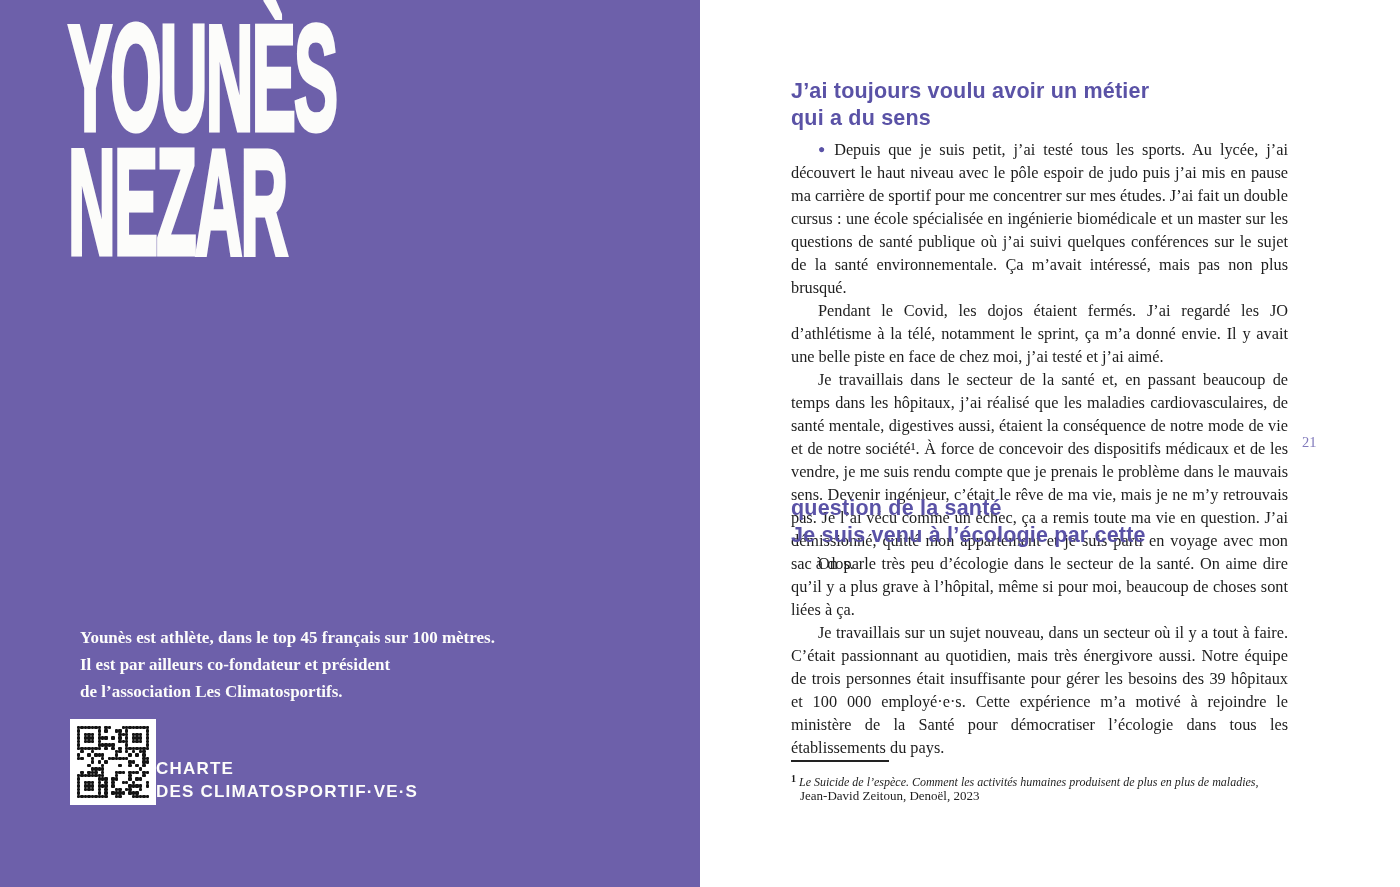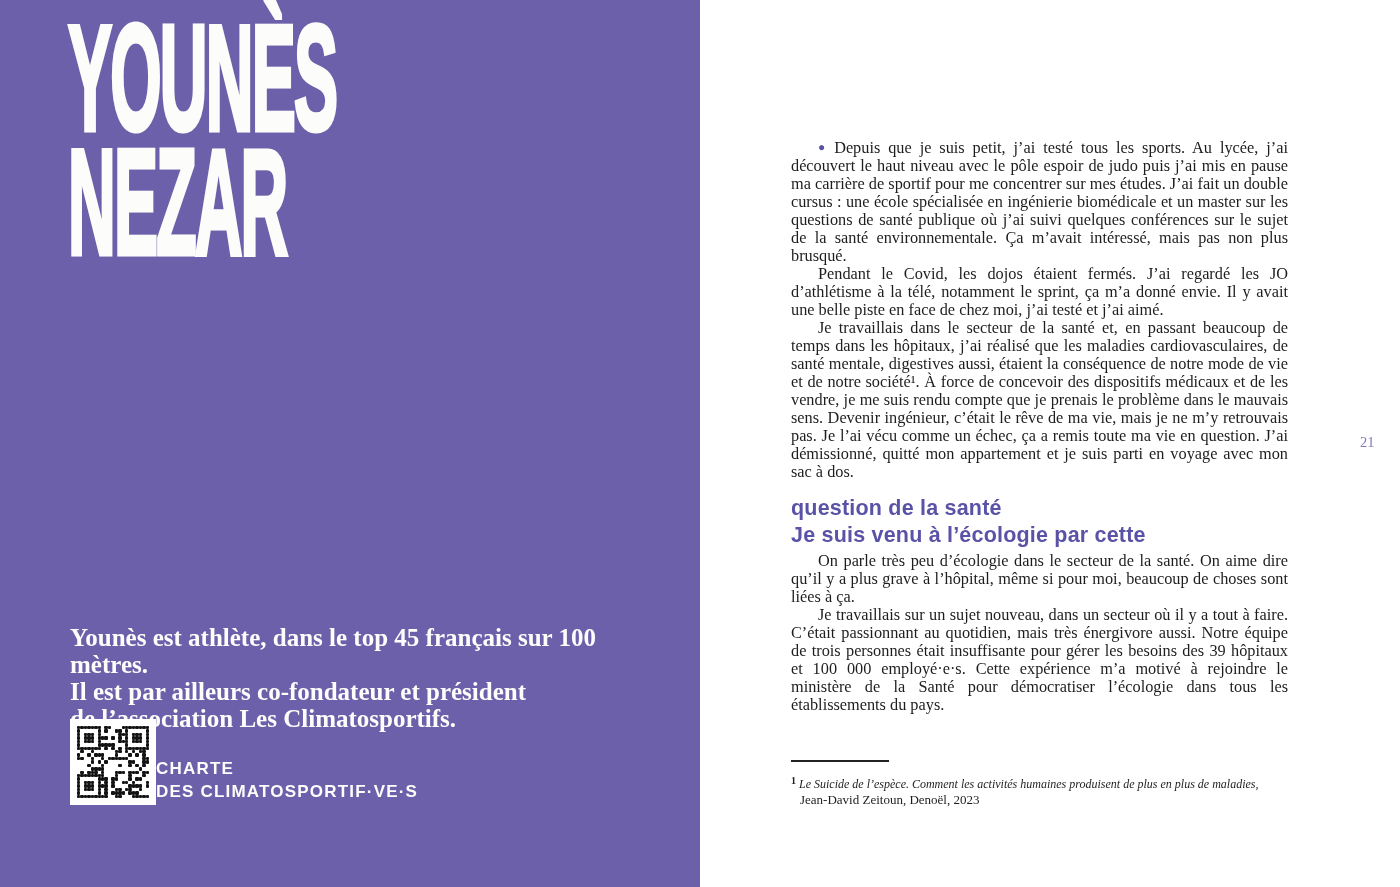--- a/index.html
+++ b/index.html
@@ -17,22 +17,22 @@
                letter-spacing:-4px; white-space:nowrap;
                transform:scaleX(0.44); transform-origin:0 0;
                -webkit-text-stroke:5px #fcfcfa; }
   .name-line + .name-line { margin-top:0px; }
 
   .quote-block { position:absolute; left:70px; top:392px; width:546px;
                  text-align:right; font-style:italic; font-weight:400;
                  font-size:47px; line-height:66px; color:#16102a;
                  letter-spacing:-1px; }
 
-  .bio-block { position:absolute; left:70px; top:624px; width:560px;
-               color:#fdfdfb; font-weight:700; font-size:25px; line-height:27px; }
+  .bio-block { position:absolute; left:80px; top:624px; width:560px;
+               color:#fdfdfb; font-weight:700; font-size:17px; line-height:27px; }
 
   .charte-block { position:absolute; left:70px; top:719px;
                   display:flex; align-items:flex-end; }
   .qr-box { width:86px; height:86px; background:#fff; padding:7px; }
   .qr-grid { display:grid; width:72px; height:72px;
              grid-template-rows:repeat(21,1fr); grid-template-columns:repeat(21,1fr); }
   .qr-grid b { background:transparent; }
   .qr-grid b.on { background:#141414; border-radius:1px; }
   .charte-label { font-family:"Liberation Sans", sans-serif; font-weight:700;
                   font-size:17px; line-height:23px; letter-spacing:1.2px;
@@ -43,34 +43,34 @@
                 background:#fff; }
   .col { position:absolute; left:91px; width:497px; }
 
   .section-heading { font-family:"Liberation Sans", sans-serif; font-weight:700;
                      font-size:21.5px; line-height:27px; letter-spacing:0.2px;
                      color:var(--heading-purple, #5a52a6); }
   .section-heading span { display:block; }
   .h1-pos { top:78px; }
   .h2-pos { top:495px; }
 
-  .body-text { font-size:16.3px; line-height:18px; color:#1d1d1d;
+  .body-text { font-size:16.3px; line-height:23px; color:#1d1d1d;
                text-align:justify; }
   .body-text p { text-indent:27px; }
   .b1-pos { top:138px; }
   .b2-pos { top:552px; }
   .bullet { color:var(--heading-purple, #5a52a6); font-size:12px;
             margin-right:5px; vertical-align:2px; }
 
-  .page-number { position:absolute; left:660px; top:434px;
+  .page-number { position:absolute; left:602px; top:434px;
                  font-size:14.5px; color:var(--pagenum-purple, #8079bb); }
 
   .footnote { position:absolute; left:91px; top:760px; width:497px; }
   .fn-rule { width:98px; height:1.5px; background:#222; margin-bottom:10px; }
-  .fn-line1 { font-style:italic; font-size:12px; line-height:18px; color:#1d1d1d; }
+  .fn-line1 { font-style:italic; font-size:12px; line-height:13px; color:#1d1d1d; }
   .fn-marker { font-style:normal; font-weight:700; font-size:10px;
                vertical-align:4px; margin-right:3px; }
   .fn-line2 { font-size:13px; line-height:14.5px; color:#1d1d1d; padding-left:9px; }
 </style>
 </head>
 <body>
 
 <div class="spread">
 
   <aside class="left-page">
@@ -535,20 +535,24 @@
       </div>
       <div class="charte-label">
         <div>CHARTE</div>
         <div>DES CLIMATOSPORTIF·VE·S</div>
       </div>
     </div>
   </aside>
 
   <main class="right-page">
 
+    <h2 class="col section-heading h1-pos">
+      <span>J’ai toujours voulu avoir un métier</span>
+      <span>qui a du sens</span>
+    </h2>
 
     <div class="col body-text b1-pos">
       <p><span class="bullet">●</span><span>Depuis que je suis petit, j’ai testé tous les sports. Au lycée, j’ai découvert le haut niveau avec le pôle espoir de judo puis j’ai mis en pause ma carrière de sportif pour me concentrer sur mes études. J’ai fait un double cursus : une école spécialisée en ingénierie biomédicale et un master sur les questions de santé publique où j’ai suivi quelques conférences sur le sujet de la santé environnementale. Ça m’avait intéressé, mais pas non plus brusqué.</span></p>
       <p>Pendant le Covid, les dojos étaient fermés. J’ai regardé les JO d’athlétisme à la télé, notamment le sprint, ça m’a donné envie. Il y avait une belle piste en face de chez moi, j’ai testé et j’ai aimé.</p>
       <p>Je travaillais dans le secteur de la santé et, en passant beaucoup de temps dans les hôpitaux, j’ai réalisé que les maladies cardiovasculaires, de santé mentale, digestives aussi, étaient la conséquence de notre mode de vie et de notre société¹. À force de concevoir des dispositifs médicaux et de les vendre, je me suis rendu compte que je prenais le problème dans le mauvais sens. Devenir ingénieur, c’était le rêve de ma vie, mais je ne m’y retrouvais pas. Je l’ai vécu comme un échec, ça a remis toute ma vie en question. J’ai démissionné, quitté mon appartement et je suis parti en voyage avec mon sac à dos.</p>
     </div>
 
     <h2 class="col section-heading h2-pos">
       <span>question de la santé</span>
       <span>Je suis venu à l’écologie par cette</span>

